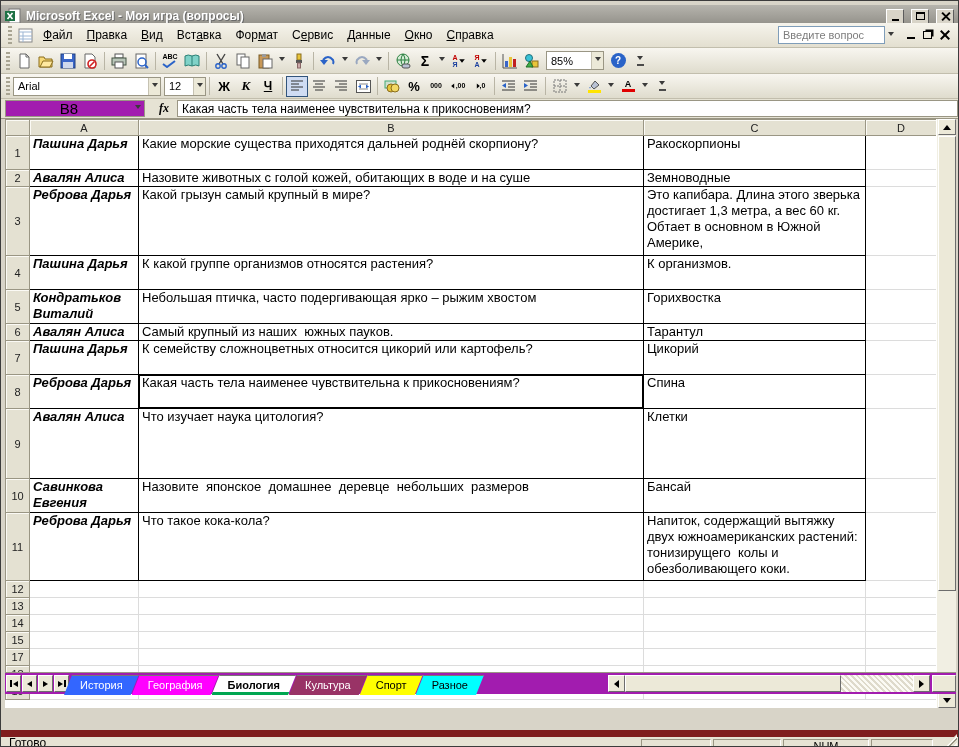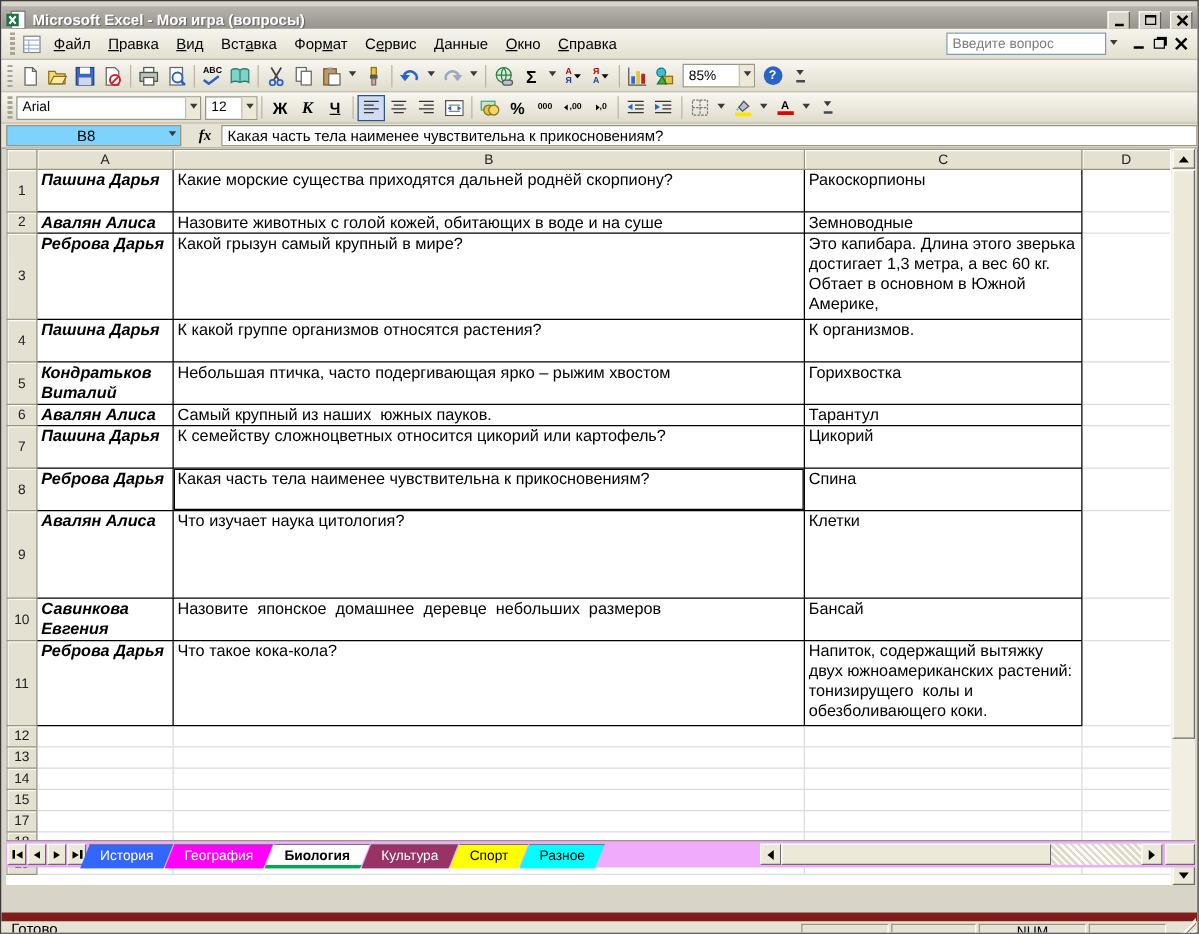--- a/index.html
+++ b/index.html
@@ -17,21 +17,21 @@
   .g-close{position:relative;width:9px;height:9px;}
   .g-close:before,.g-close:after{content:"";position:absolute;left:4px;top:-1px;width:2px;height:11px;background:#000;}
   .g-close:before{transform:rotate(45deg);} .g-close:after{transform:rotate(-45deg);}
 
   
   .menubar{top:22px;height:25px;background:linear-gradient(#f6f4ec,#e3dfd0);display:flex;align-items:center;padding:0 4px;border-bottom:1px solid #c2bead;}
   .grip{width:4px;height:18px;margin:0 3px;background:repeating-linear-gradient(#a9a593 0 2px,transparent 2px 4px);}
   .sheeticon{width:15px;height:15px;margin:0 3px;}
   .menu-item{font-size:12px;padding:4px 7px;color:#000;white-space:nowrap;}
   .menu-item u{text-decoration:underline;}
-  .qbox{width:128px;height:18px;background:#fff;border:1px solid #7f9db9;color:#7d7d7d;font-size:11px;display:flex;align-items:center;padding:0 4px;margin-left:auto;}
+  .qbox{width:107px;height:18px;background:#fff;border:1px solid #7f9db9;color:#7d7d7d;font-size:11px;display:flex;align-items:center;padding:0 4px;margin-left:auto;}
   .ddtri{width:0;height:0;border:3px solid transparent;border-top:4px solid #3a3a3a;display:inline-block;}
   .ddbtn{width:12px;height:18px;display:flex;align-items:center;justify-content:center;}
   .docctl{display:flex;align-items:center;gap:8px;margin:0 4px 0 10px;}
   .dmin{width:8px;height:2px;background:#000;margin-top:6px;}
   .drest{width:9px;height:8px;border:1px solid #000;box-shadow:2px -2px 0 -0.5px #000;}
   .dx{position:relative;width:10px;height:10px;}
   .dx:before,.dx:after{content:"";position:absolute;left:4px;top:-1px;width:2px;height:12px;background:#000;}
   .dx:before{transform:rotate(45deg);} .dx:after{transform:rotate(-45deg);}
 
   
@@ -52,21 +52,21 @@
   .mini{font-size:7px;font-weight:bold;line-height:8px;}
   .chev{display:flex;flex-direction:column;align-items:center;gap:1px;width:14px;}
   .chev .bar{width:7px;height:2px;background:#4a4a4a;}
   .abc{font-size:7px;font-weight:bold;line-height:7px;display:block;}
   .redbar{width:13px;height:3px;background:#e00000;} .yelbar{width:13px;height:3px;background:#ffe400;}
   .fc{display:flex;flex-direction:column;align-items:center;}
   .fcl{font-size:9px;font-weight:bold;line-height:9px;}
 
   
   .formulabar{top:98px;height:20px;background:#e6e3d4;display:flex;align-items:center;border-bottom:1px solid #9a9684;padding-left:4px;}
-  .namebox{width:140px;height:17px;background:#7dd3fc;border:1px solid #9a9684;display:flex;align-items:center;font-size:12px;}
+  .namebox{width:140px;height:17px;background:#a21caf;border:1px solid #9a9684;display:flex;align-items:center;font-size:15px;}
   .namebox .val{flex:1;text-align:center;}
   .fx{font-family:"Liberation Serif",serif;font-style:italic;font-weight:bold;font-size:12px;margin:0 8px 0 14px;}
   .ffield{flex:1;height:17px;background:#fff;border:1px solid #9a9684;font-size:12px;display:flex;align-items:center;padding:0 4px;white-space:nowrap;overflow:hidden;}
 
   
   .sheet{top:118px;left:4px;width:951px;height:589px;background:#fff;}
   .gridclip{position:absolute;left:0;top:0;width:931px;height:589px;overflow:hidden;background:#fff;}
   table.grid{border-collapse:collapse;table-layout:fixed;width:931px;}
   .hdr{background:#e4e1d2;border:1px solid #9a9684;box-shadow:inset 1px 1px 0 #fbfaf5;font-size:11px;font-weight:normal;color:#222;text-align:center;padding:0;}
   thead .hdr{height:16px;}
@@ -78,21 +78,21 @@
   
   .vscroll{position:absolute;right:0;top:0;width:20px;height:589px;background:#f1efe3;border-left:1px solid #fff;}
   .sbtn{position:absolute;left:1px;width:18px;height:16px;background:#ece9d8;border:1px solid;border-color:#fff #6d6d6d #6d6d6d #fff;display:flex;align-items:center;justify-content:center;}
   .tri-u{width:0;height:0;border:4px solid transparent;border-bottom:5px solid #000;margin-top:-4px;}
   .tri-d{width:0;height:0;border:4px solid transparent;border-top:5px solid #000;margin-bottom:-4px;}
   .tri-l{width:0;height:0;border:4px solid transparent;border-right:5px solid #000;margin-left:-4px;}
   .tri-r{width:0;height:0;border:4px solid transparent;border-left:5px solid #000;margin-right:-4px;}
   .vthumb{position:absolute;left:1px;top:17px;width:18px;height:455px;background:#ece9d8;border:1px solid;border-color:#fff #6d6d6d #6d6d6d #fff;}
 
   
-  .tabbar{top:671px;height:22px;left:4px;width:951px;background:#f0abfc;display:flex;align-items:flex-start;border-top:1px solid #9a9684;}
+  .tabbar{top:671px;height:22px;left:4px;width:951px;background:#a21caf;display:flex;align-items:flex-start;border-top:1px solid #9a9684;}
   .tabnav{display:flex;gap:1px;padding:2px 2px 0 1px;}
   .tnbtn{width:15px;height:17px;background:#ece9d8;border:1px solid;border-color:#fff #6d6d6d #6d6d6d #fff;display:flex;align-items:center;justify-content:center;gap:1px;}
   .vbar{width:2px;height:7px;background:#000;}
   .stri-l{width:0;height:0;border:3.5px solid transparent;border-right:5px solid #000;margin-left:-3px;}
   .stri-r{width:0;height:0;border:3.5px solid transparent;border-left:5px solid #000;margin-right:-3px;}
   .tabs{display:flex;padding-top:2px;}
   .tab{height:20px;padding:3px 16px 0;font-size:11px;clip-path:polygon(8px 0,100% 0,calc(100% - 8px) 100%,0 100%);margin-left:-7px;white-space:nowrap;border-top:1px solid #777;}
   .tab.active{font-weight:bold;z-index:5;position:relative;}
   .hscroll{position:absolute;left:603px;top:2px;width:322px;height:17px;display:flex;background:#f1efe3;}
   .hthumb{width:216px;height:17px;background:#ece9d8;border:1px solid;border-color:#fff #6d6d6d #6d6d6d #fff;}

